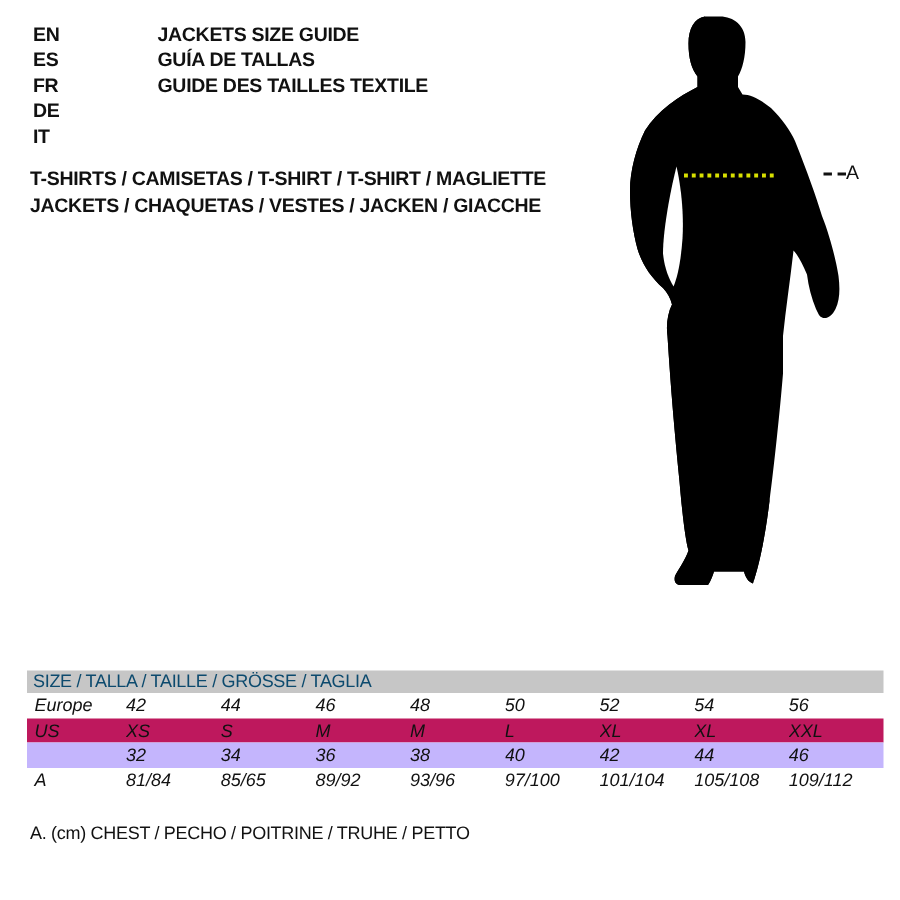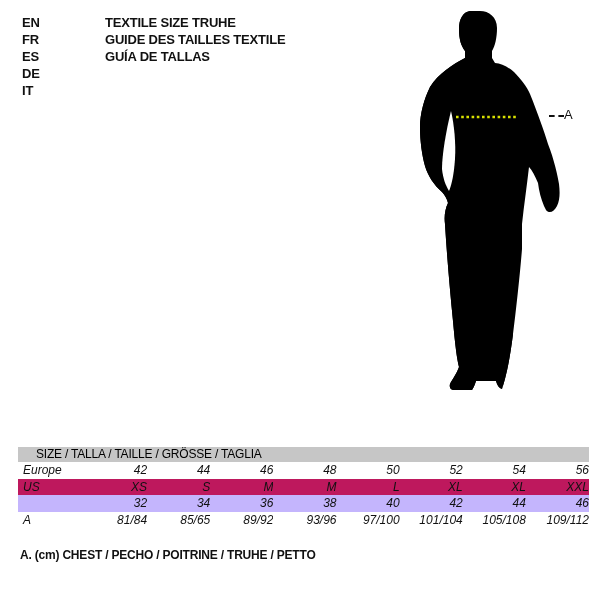--- a/index.html
+++ b/index.html
@@ -91,80 +91,84 @@
   .size-table {
     position: absolute;
     left: 18px;
     top: 447px;
     width: 571px;
   }
   .thead {
     height: 15px;
     line-height: 15px;
     font-size: 12px;
-    padding-left: 18px;
-    color: #000000;
+    padding-left: 4px;
+    color: #0c4a6e;
     letter-spacing: -0.2px;
     white-space: nowrap;
   }
   .trow {
     display: grid;
     grid-template-columns: 66px repeat(8, 1fr);
     height: 16.5px;
     line-height: 16.5px;
     font-size: 12px;
     font-style: italic;
   }
   .tcell {
-    text-align: right;
+    text-align: left;
     white-space: nowrap;
     overflow: hidden;
   }
   .tcell.label {
     text-align: left;
     padding-left: 5px;
   }
 
   
   .footnote {
     position: absolute;
     left: 20px;
     top: 548px;
     font-size: 12px;
-    font-weight: bold;
+    font-weight: normal;
     letter-spacing: -0.2px;
     white-space: nowrap;
   }
 </style>
 </head>
 <body>
 
 <div class="canvas">
 
   <div class="lang-block">
       <div class="lang-row">
         <span class="lang-code">EN</span>
-        <span class="lang-title">TEXTILE SIZE TRUHE</span>
+        <span class="lang-title">JACKETS SIZE GUIDE</span>
+      </div>
+      <div class="lang-row">
+        <span class="lang-code">ES</span>
+        <span class="lang-title">GUÍA DE TALLAS</span>
       </div>
       <div class="lang-row">
         <span class="lang-code">FR</span>
         <span class="lang-title">GUIDE DES TAILLES TEXTILE</span>
       </div>
       <div class="lang-row">
-        <span class="lang-code">ES</span>
-        <span class="lang-title">GUÍA DE TALLAS</span>
-      </div>
-      <div class="lang-row">
         <span class="lang-code">DE</span>
       </div>
       <div class="lang-row">
         <span class="lang-code">IT</span>
       </div>
     </div>
 
+  <div class="category-block">
+    <div class="category-line">T-SHIRTS / CAMISETAS / T-SHIRT / T-SHIRT / MAGLIETTE</div>
+    <div class="category-line">JACKETS / CHAQUETAS / VESTES / JACKEN / GIACCHE</div>
+  </div>
 
   <div class="figure-area">
     <svg class="silhouette-svg" width="150" height="382" viewBox="0 0 150 382" xmlns="http://www.w3.org/2000/svg">
       <path fill="#000000" d="
         M 52 2
         C 45 3, 41 10, 41 20
         C 41 30, 43 37, 47 42
         L 47 49
         C 35 55, 20 65, 12 78
         C 6 90, 2 105, 2 118

